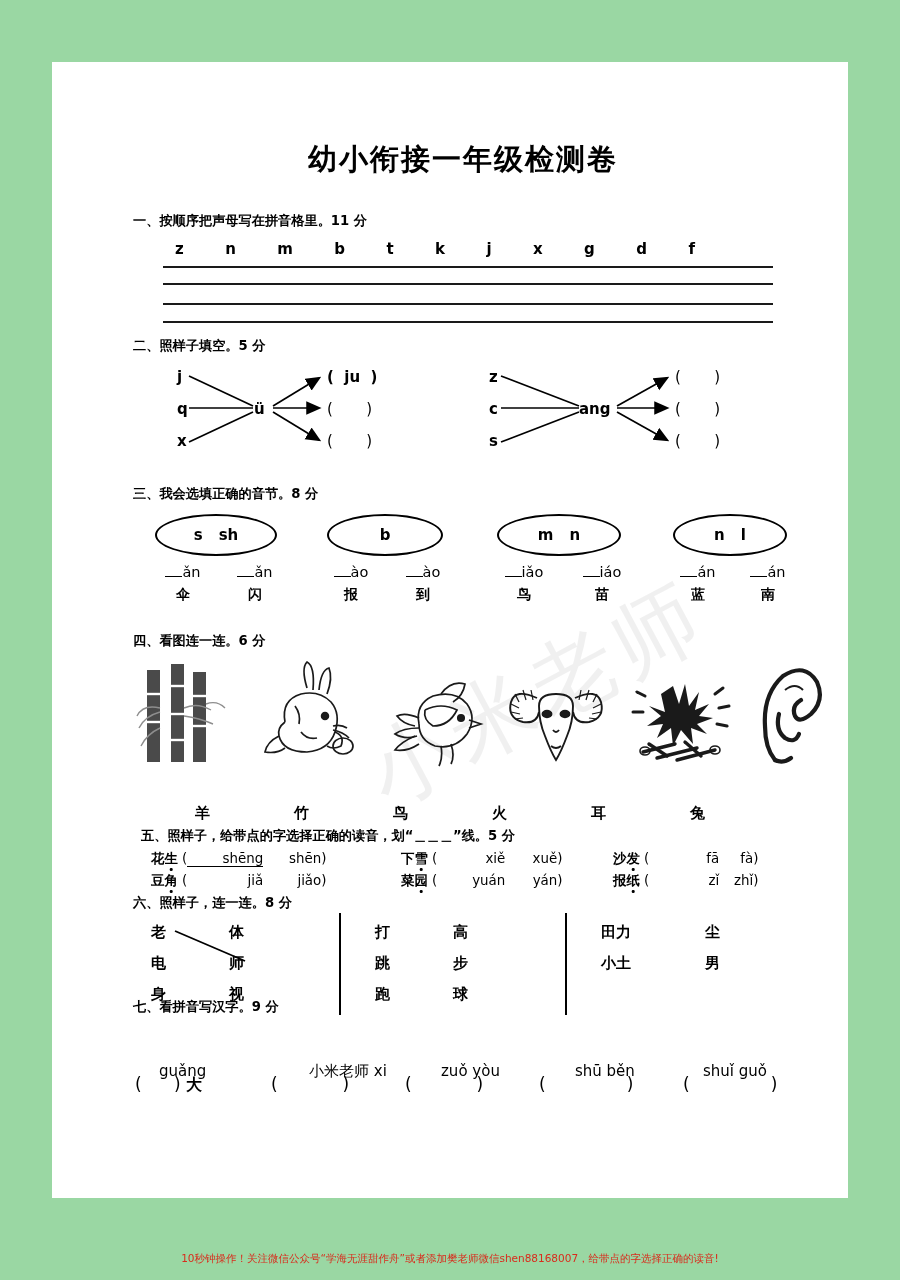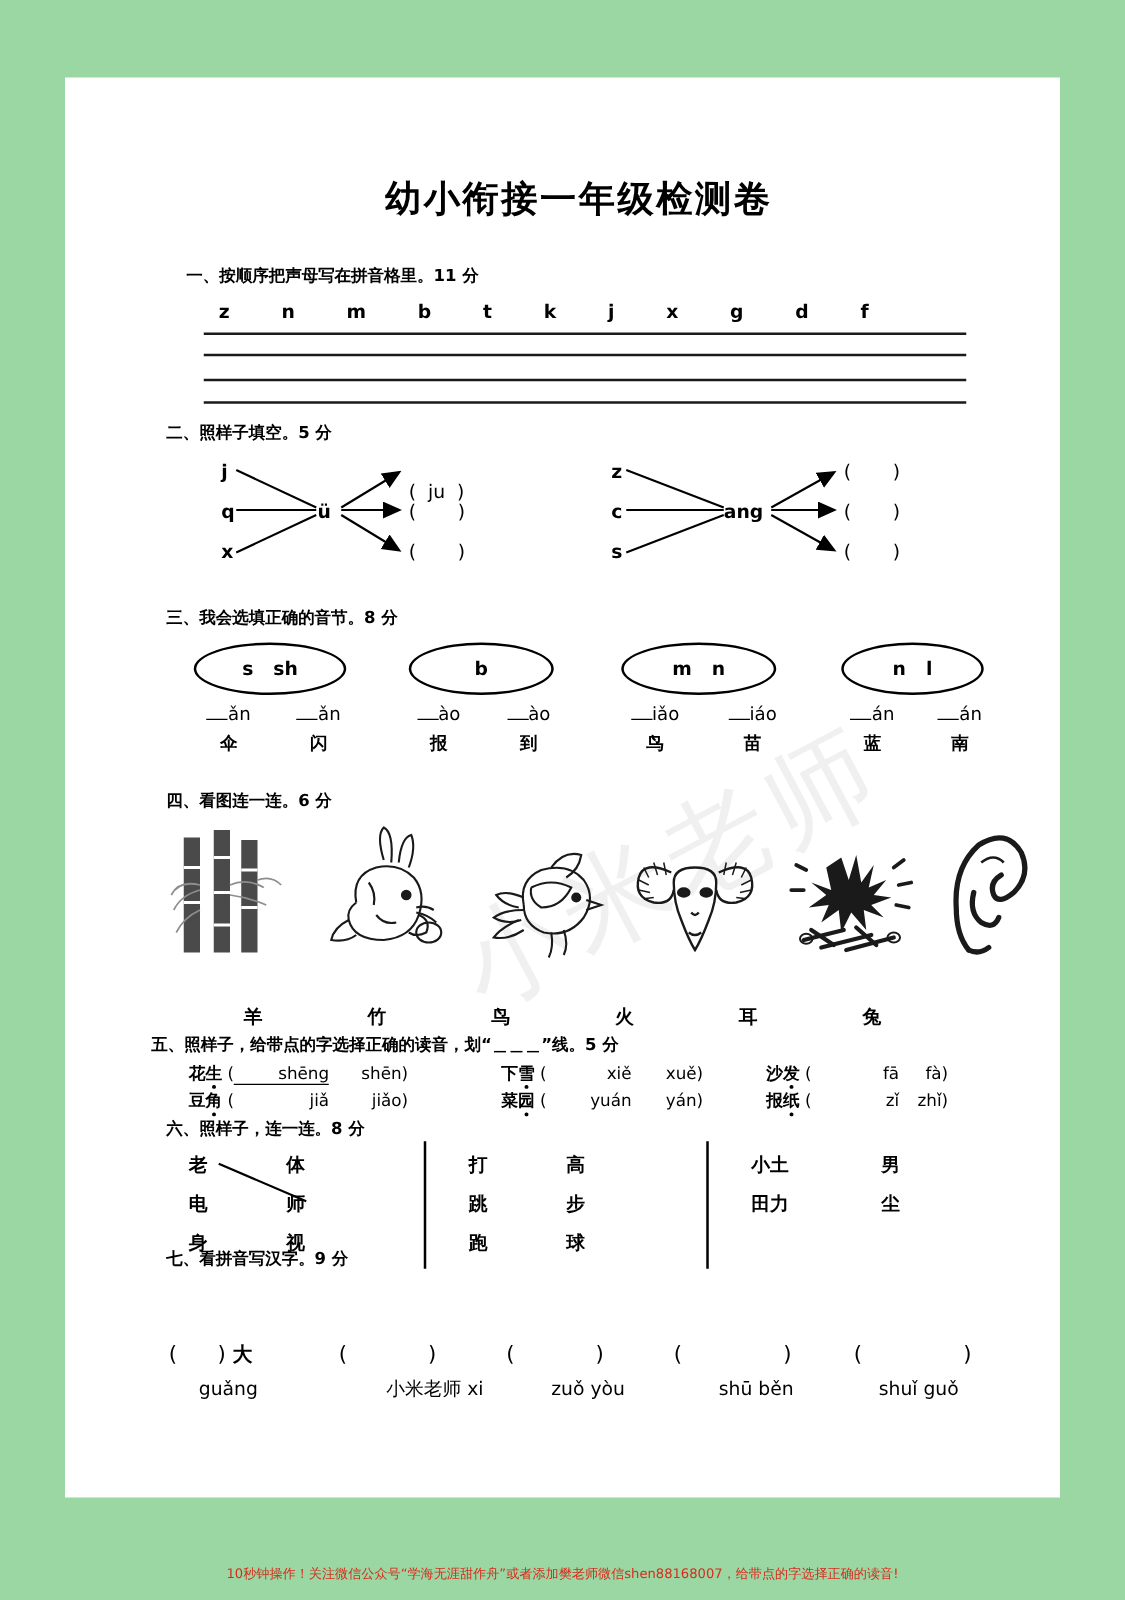--- a/index.html
+++ b/index.html
@@ -29,21 +29,21 @@
     text-align:center;font-size:29px;font-weight:bold;color:#000;
     font-family:"DejaVu Sans",sans-serif;letter-spacing:2px;
   }
 
   .qhead{
     position:absolute;font-size:13.2px;font-weight:bold;color:#000;
     font-family:"DejaVu Sans",sans-serif;white-space:nowrap;
   }
 
   
-  #q1head{left:84px;top:150px;}
+  #q1head{left:68px;top:150px;}
   .letterrow{
     position:absolute;left:110px;top:178px;width:520px;
     display:flex;justify-content:space-between;
     font-size:15px;font-weight:bold;color:#000;
     font-family:"DejaVu Sans",sans-serif;
   }
   .grid4{position:absolute;left:98px;top:204px;width:610px;height:58px;}
   .grid4 .ln{position:absolute;left:0;width:610px;background:#1a1a1a;}
   .grid4 .l1{top:0px;height:2.2px;}
   .grid4 .l2{top:17px;height:1.6px;}
@@ -95,21 +95,21 @@
   .picrow{position:absolute;left:70px;top:598px;width:660px;height:120px;}
   .pic{position:absolute;top:0;height:110px;}
   .charrow4{
     position:absolute;left:130px;top:742px;width:510px;
     display:flex;justify-content:space-between;
     font-size:15px;font-weight:bold;color:#000;
     font-family:"DejaVu Sans",sans-serif;
   }
 
   
-  #q5head{left:56px;top:765px;}
+  #q5head{left:76px;top:765px;}
   .q5rows{position:absolute;left:86px;top:786px;width:660px;
           font-size:13.4px;color:#000;font-family:"DejaVu Sans",sans-serif;}
   .q5row{display:flex;height:22px;align-items:center;}
   .q5item{white-space:nowrap;display:flex;align-items:baseline;}
   .q5item .word{font-weight:bold;letter-spacing:0px;}
   .dotchar{position:relative;display:inline-block;}
   .dotchar::after{
     content:"";position:absolute;left:50%;bottom:-3px;
     width:2.6px;height:2.6px;background:#000;border-radius:50%;
     transform:translateX(-50%);
@@ -125,21 +125,21 @@
           font-size:15px;font-weight:bold;color:#000;
           font-family:"DejaVu Sans",sans-serif;}
   .q6a{width:78px;}
   .q6b{width:60px;}
   .vdiv{position:absolute;top:-4px;width:1.6px;height:102px;background:#000;}
   .q6 svg{position:absolute;left:0;top:0;pointer-events:none;}
 
   
   #q7head{left:68px;top:936px;}
   .q7py{
-    position:absolute;left:86px;top:1040px;width:670px;height:24px;
+    position:absolute;left:86px;top:1000px;width:670px;height:24px;
     font-size:15px;color:#000;font-family:"DejaVu Sans",sans-serif;
   }
   .q7py span{position:absolute;top:0;white-space:nowrap;}
   .q7pa{
     position:absolute;left:70px;top:1012px;width:690px;height:26px;
     font-size:17px;color:#000;font-family:"DejaVu Sans",sans-serif;
   }
   .q7pa span{position:absolute;top:0;white-space:nowrap;}
   .q7pa b{font-size:16px;font-family:"DejaVu Sans",sans-serif;}
 
@@ -193,21 +193,21 @@
         <line x1="28" y1="46" x2="92" y2="46" stroke="#000" stroke-width="1.7"></line>
         <line x1="28" y1="80" x2="92" y2="50" stroke="#000" stroke-width="1.7"></line>
         <line x1="112" y1="44" x2="158" y2="16" stroke="#000" stroke-width="1.7" marker-end="url(#ah1)"></line>
         <line x1="112" y1="46" x2="158" y2="46" stroke="#000" stroke-width="1.7" marker-end="url(#ah1)"></line>
         <line x1="112" y1="50" x2="158" y2="78" stroke="#000" stroke-width="1.7" marker-end="url(#ah1)"></line>
       </svg>
       <span class="src" style="left:16px;top:6px;">j</span>
       <span class="src" style="left:16px;top:38px;">q</span>
       <span class="src" style="left:16px;top:70px;">x</span>
       <span class="hub" style="left:93px;top:38px;">ü</span>
-      <span class="paren" style="left:166px;top:22px;">(&nbsp;&nbsp;<span>ju</span>&nbsp;&nbsp;)</span>
+      <span class="paren" style="left:166px;top:6px;font-weight:bold;">(&nbsp;&nbsp;<span>ju</span>&nbsp;&nbsp;)</span>
       <span class="paren" style="left:166px;top:38px;">(&nbsp;&nbsp;<span></span>&nbsp;&nbsp;&nbsp;&nbsp;&nbsp;)</span>
       <span class="paren" style="left:166px;top:70px;">(&nbsp;&nbsp;<span></span>&nbsp;&nbsp;&nbsp;&nbsp;&nbsp;)</span>
     </div>
 
     <div class="fanblock fanR fan">
       <svg width="320" height="92">
         <defs>
           <marker id="ah2" markerWidth="9" markerHeight="9" refX="7.5" refY="4" orient="auto">
             <polygon points="0,0 9,4 0,8" fill="#000"></polygon>
           </marker>
@@ -524,26 +524,26 @@
         <div class="q6pair">
           <span class="q6a">跑</span>
           <span class="q6b">球</span>
         </div>
       </div>
 
       <div class="vdiv" style="left:414px;"></div>
 
       <div class="q6col" style="left:450px;">
         <div class="q6pair">
+          <span class="q6a" style="width:104px;">田力</span>
+          <span class="q6b">尘</span>
+        </div>
+        <div class="q6pair">
           <span class="q6a" style="width:104px;">小土</span>
           <span class="q6b">男</span>
-        </div>
-        <div class="q6pair">
-          <span class="q6a" style="width:104px;">田力</span>
-          <span class="q6b">尘</span>
         </div>
       </div>
     </div>
 
     <div class="qhead" id="q7head">七、看拼音写汉字。9 分</div>
     <div class="q7py">
       <span style="left:8px;">guǎng</span>
       <span style="left:158px;">小米老师 xi</span>
       <span style="left:290px;">zuǒ yòu</span>
       <span style="left:424px;">shū běn</span>

